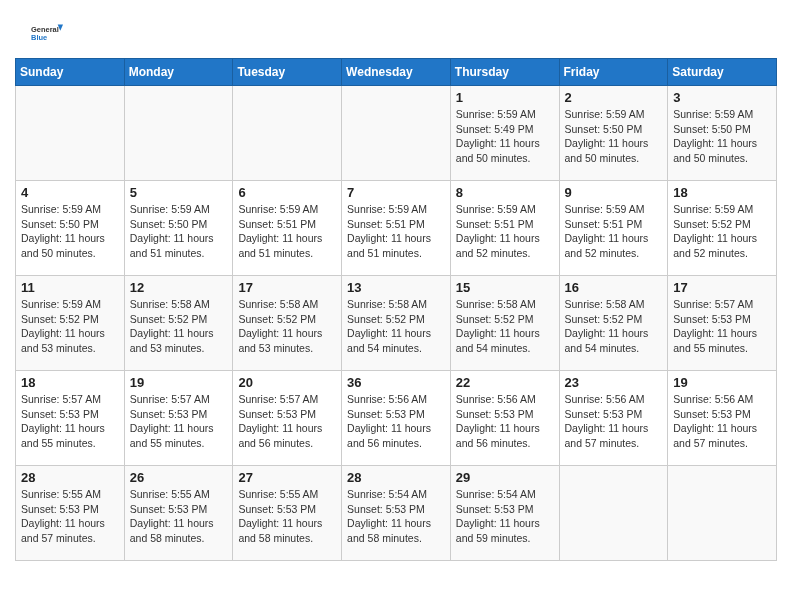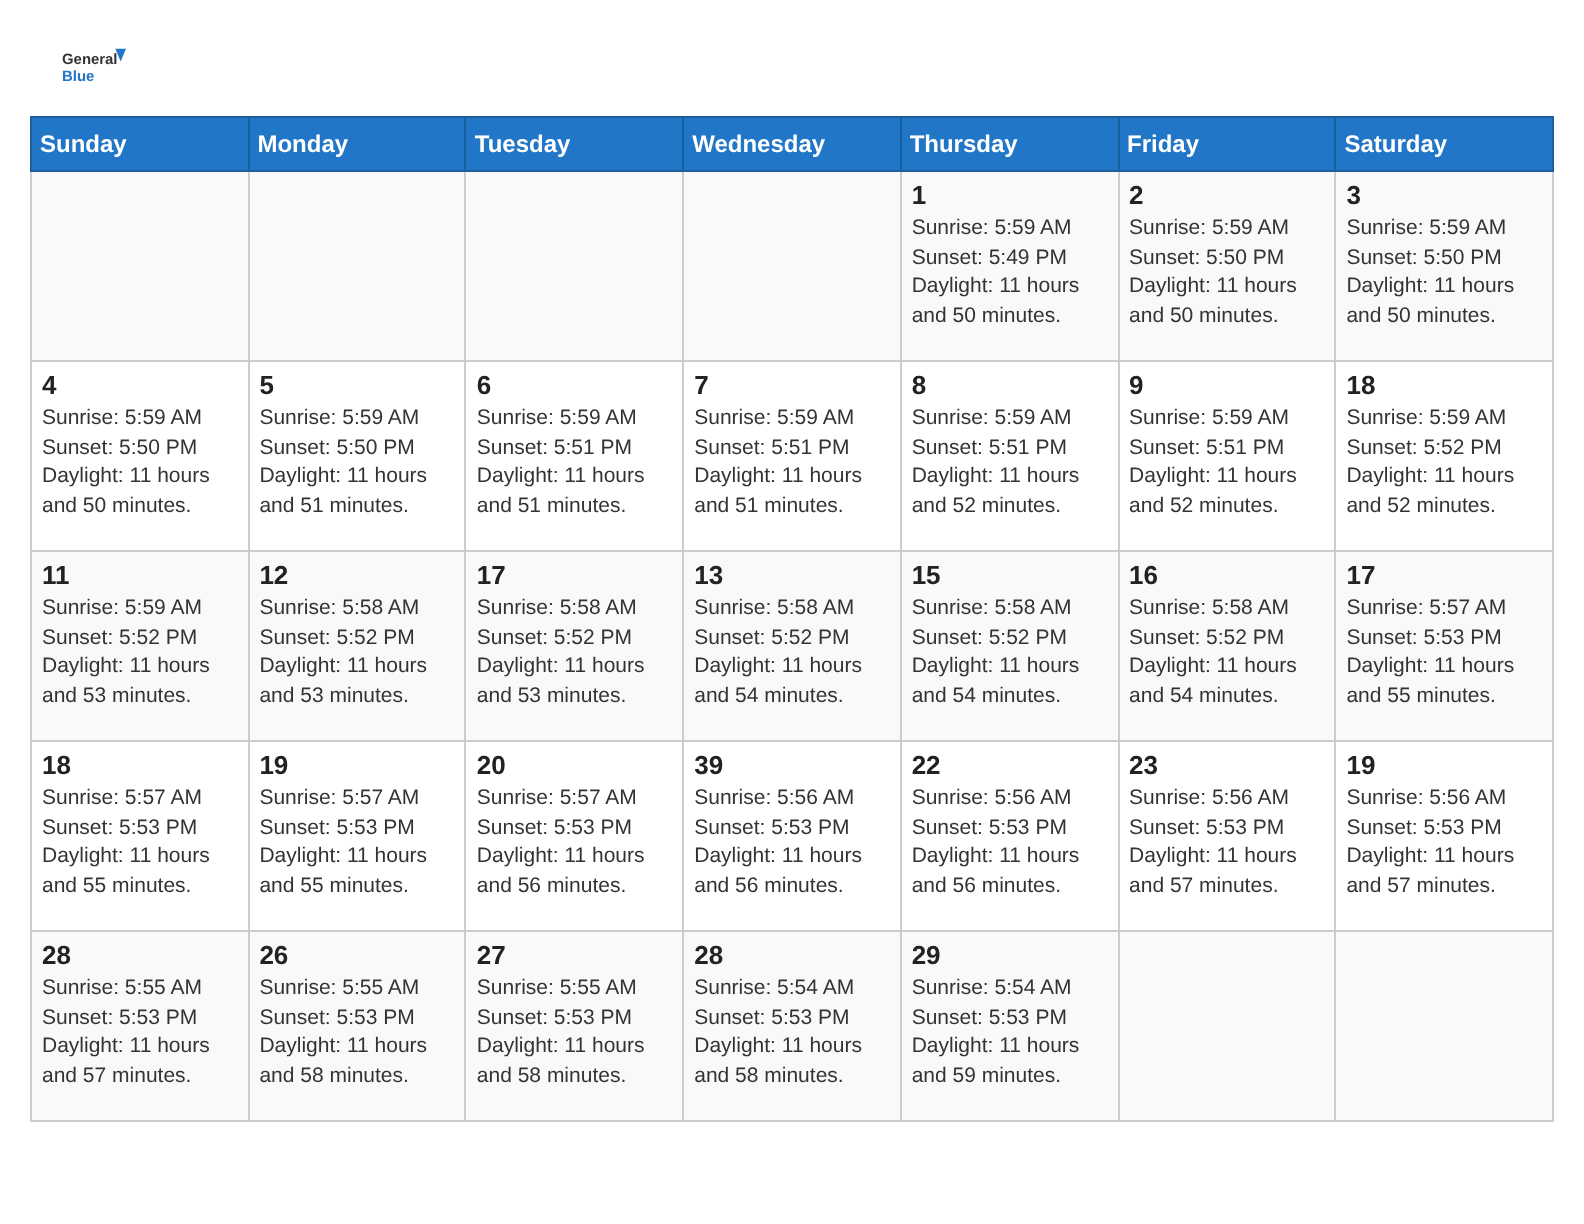--- a/index.html
+++ b/index.html
@@ -198,21 +198,21 @@
         </td>
         <td>
           <span class="day-num">19</span>
           <div class="day-info">Sunrise: 5:57 AM<br>Sunset: 5:53 PM<br>Daylight: 11 hours<br>and 55 minutes.</div>
         </td>
         <td>
           <span class="day-num">20</span>
           <div class="day-info">Sunrise: 5:57 AM<br>Sunset: 5:53 PM<br>Daylight: 11 hours<br>and 56 minutes.</div>
         </td>
         <td>
-          <span class="day-num">39</span>
+          <span class="day-num">36</span>
           <div class="day-info">Sunrise: 5:56 AM<br>Sunset: 5:53 PM<br>Daylight: 11 hours<br>and 56 minutes.</div>
         </td>
         <td>
           <span class="day-num">22</span>
           <div class="day-info">Sunrise: 5:56 AM<br>Sunset: 5:53 PM<br>Daylight: 11 hours<br>and 56 minutes.</div>
         </td>
         <td>
           <span class="day-num">23</span>
           <div class="day-info">Sunrise: 5:56 AM<br>Sunset: 5:53 PM<br>Daylight: 11 hours<br>and 57 minutes.</div>
         </td>

